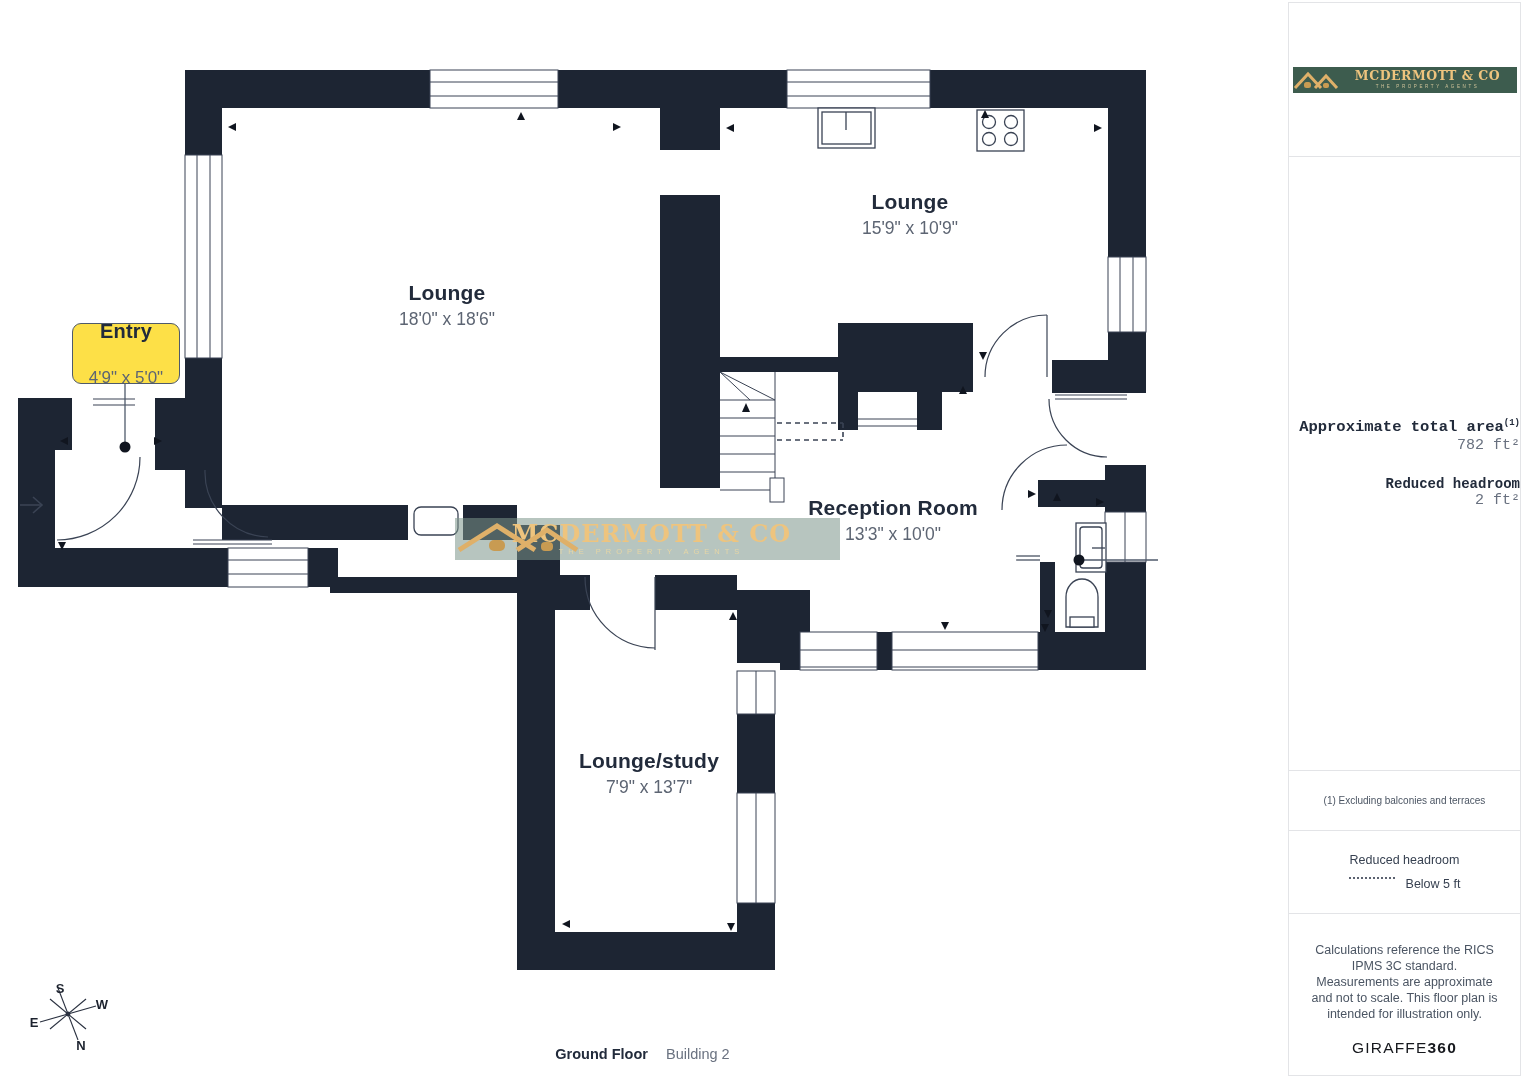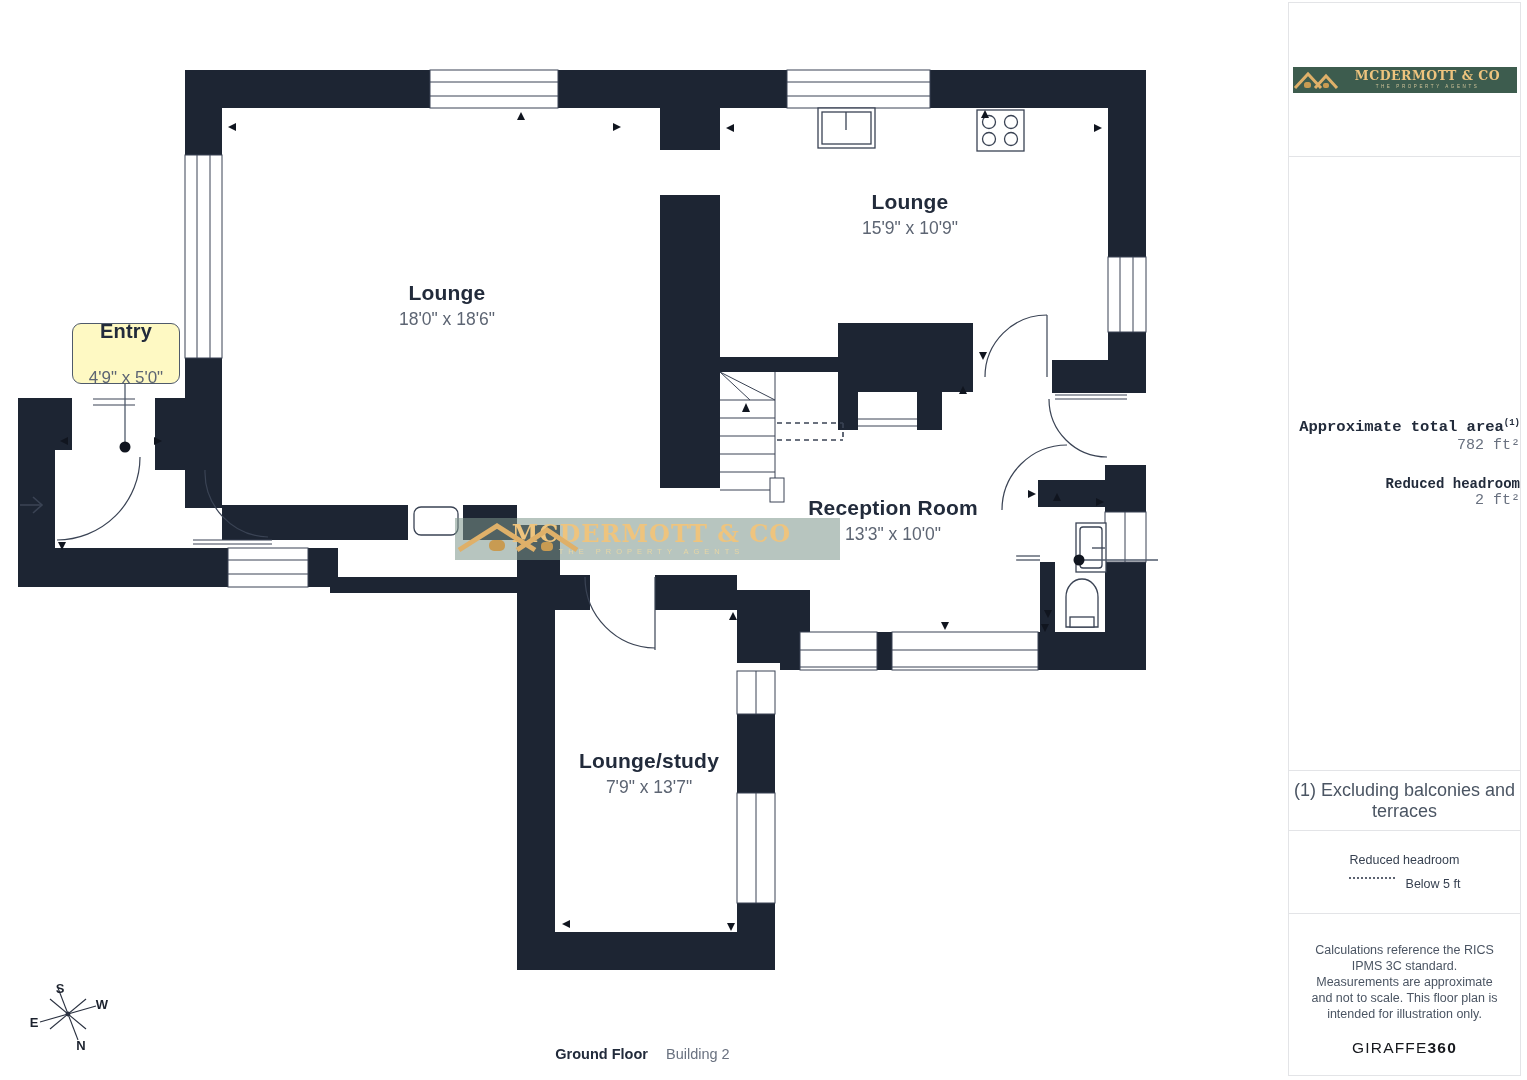--- a/index.html
+++ b/index.html
@@ -4,21 +4,21 @@
 <style>
   html,body{margin:0;padding:0;background:#fff;}
   .screen{position:relative;width:1527px;height:1080px;background:#ffffff;overflow:hidden;
           font-family:"Liberation Sans",sans-serif;color:#20293a;}
   
   .plan{position:absolute;left:0;top:0;width:1285px;height:1080px;}
   .plan svg{position:absolute;left:0;top:0;}
   .room-label{position:absolute;transform:translate(-50%,0);text-align:center;z-index:3;}
   .room-name{font-weight:bold;font-size:21px;color:#222b3b;letter-spacing:.2px;white-space:nowrap;}
   .room-dims{font-size:17.5px;color:#5d6573;margin-top:4px;white-space:nowrap;}
-  .callout{position:absolute;z-index:4;background:#fef9c3;border:1.6px solid #4f5a6b;border-radius:9px;
+  .callout{position:absolute;z-index:4;background:#fde047;border:1.6px solid #4f5a6b;border-radius:9px;
            text-align:center;display:flex;flex-direction:column;justify-content:center;align-items:center;gap:24px;}
   .callout .room-name{font-size:20px;}
   .callout .room-dims{font-size:17px;margin-top:1px;}
   
   .watermark{position:absolute;left:455px;top:518px;width:385px;height:42px;z-index:5;
              background:rgba(124,149,138,0.55);display:flex;align-items:center;}
   .wm-text{margin-left:8px;text-align:center;flex:1;}
   .wm-name{font-family:"DejaVu Serif","Liberation Serif",serif;font-weight:bold;font-size:24px;
            color:#eec47e;letter-spacing:1px;line-height:22px;white-space:nowrap;}
   .wm-tag{font-size:7.5px;letter-spacing:5px;color:#e5d6a6;margin-top:2px;white-space:nowrap;}
@@ -31,21 +31,21 @@
   .brand-text{flex:1;text-align:center;padding-right:6px;}
   .brand-name{font-family:"DejaVu Serif","Liberation Serif",serif;font-weight:bold;font-size:12.5px;
               letter-spacing:.5px;color:#eec47e;line-height:12px;white-space:nowrap;}
   .brand-tag{font-size:4.5px;letter-spacing:2.6px;color:#cfc39a;margin-top:2px;white-space:nowrap;}
   .sb-main{height:614px;display:flex;flex-direction:column;justify-content:center;align-items:flex-end;text-align:center;font-family:Liberation Mono, monospace;}
   .sb-area-title{font-weight:bold;font-size:15.5px;color:#222b3b;}
   .sb-area-title sup{font-size:9px;}
   .sb-value{font-size:15px;color:#68707f;margin-top:0;}
   .sb-sub-title{font-weight:bold;font-size:14px;color:#222b3b;margin-top:22px;}
   .sb-note{height:60px;display:flex;align-items:center;justify-content:center;
-           font-size:18px;color:#4b5563;text-align:center;}
+           font-size:10px;color:#4b5563;text-align:center;}
   .sb-legend{height:83px;display:flex;flex-direction:column;align-items:center;justify-content:center;
              font-size:12.5px;color:#374151;}
   .legend-row{margin-top:10px;display:flex;}
   .dotted-line{display:inline-block;width:46px;border-top:2px dotted #5b6270;margin-right:11px;}
   .sb-disc{flex:1;border-bottom:none;display:flex;flex-direction:column;align-items:center;justify-content:flex-start;
            padding:28px 22px 0 22px;text-align:center;font-size:12.5px;color:#4b5563;line-height:1.28;}
   .giraffe{margin-top:16px;font-size:15.5px;letter-spacing:1.2px;color:#16181d;}
   .giraffe .g1{font-weight:400;margin-top:36px;}
   .giraffe .g2{font-weight:bold;}
   

